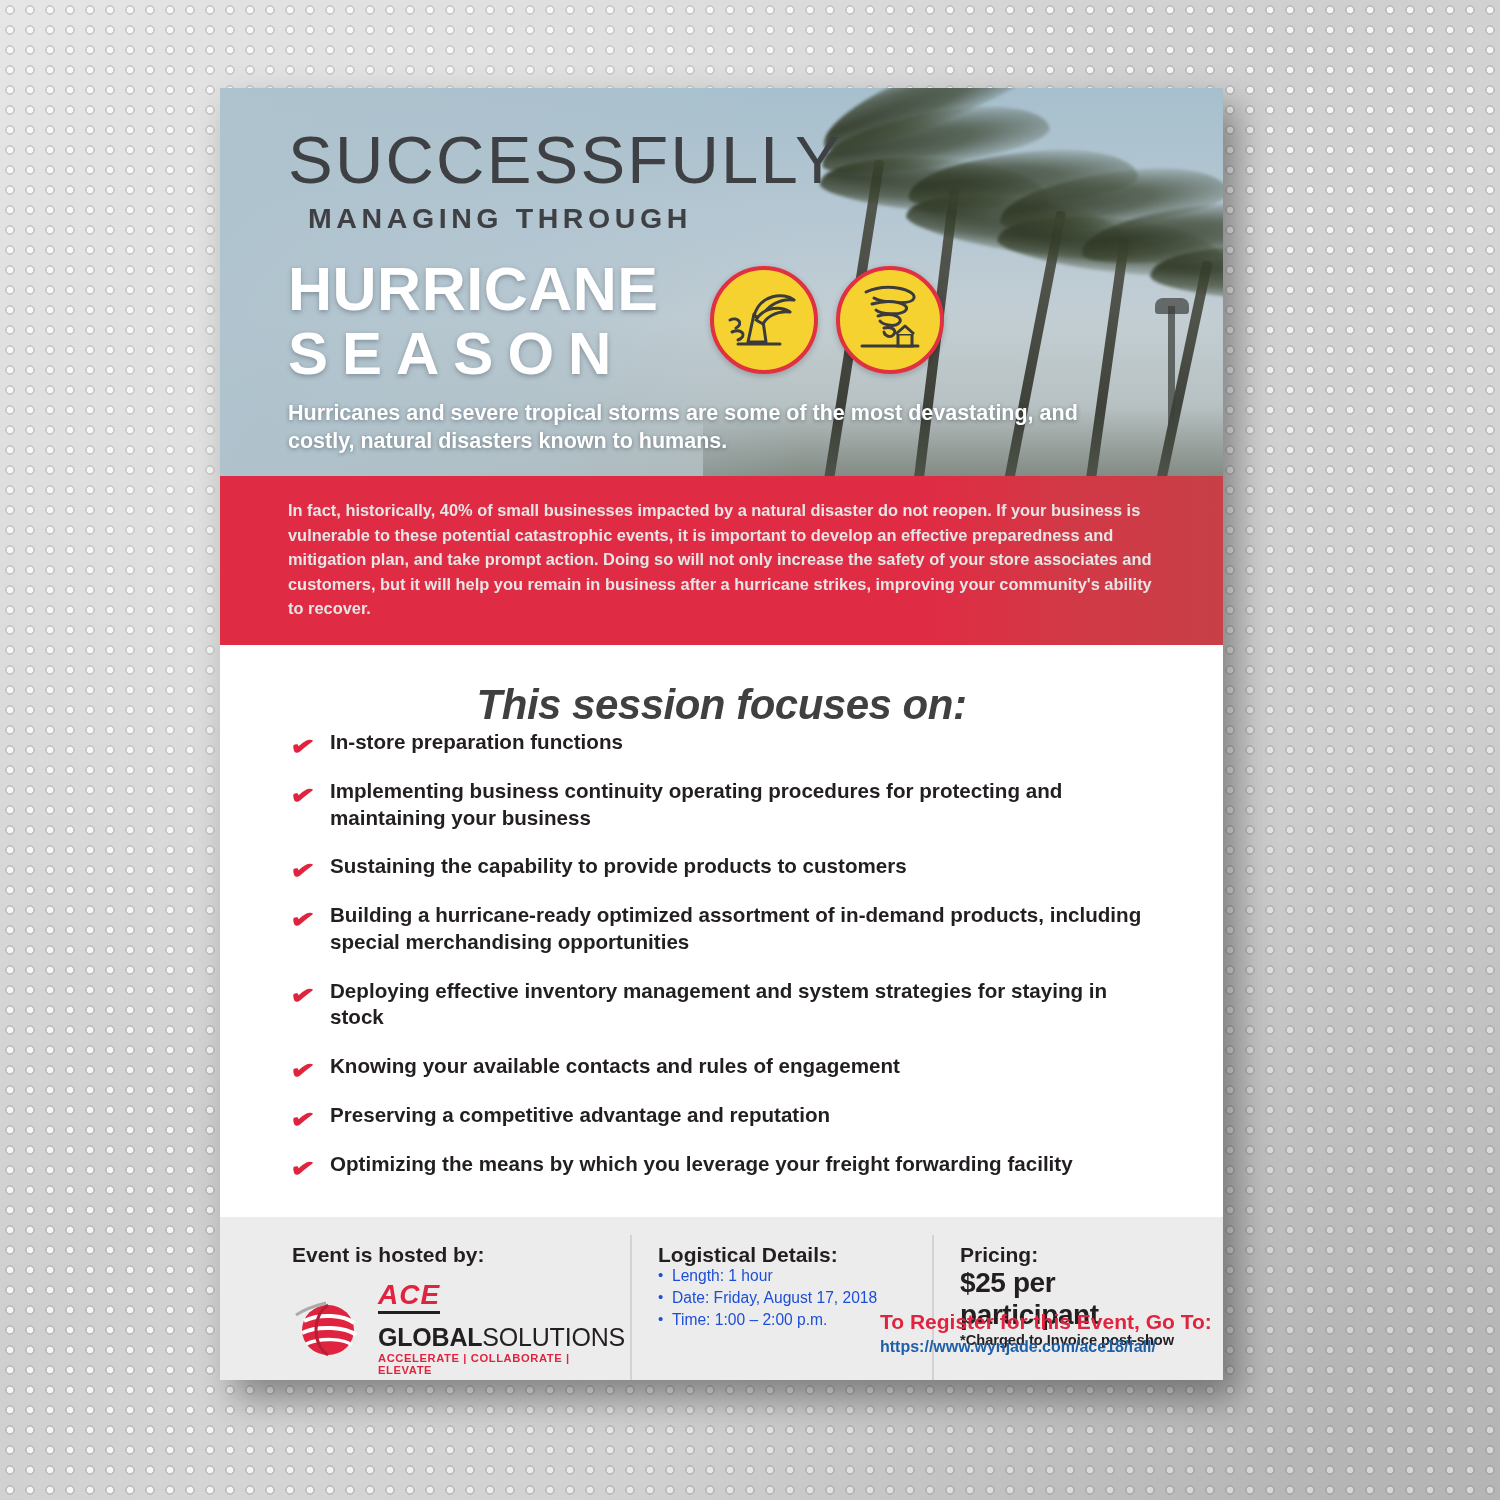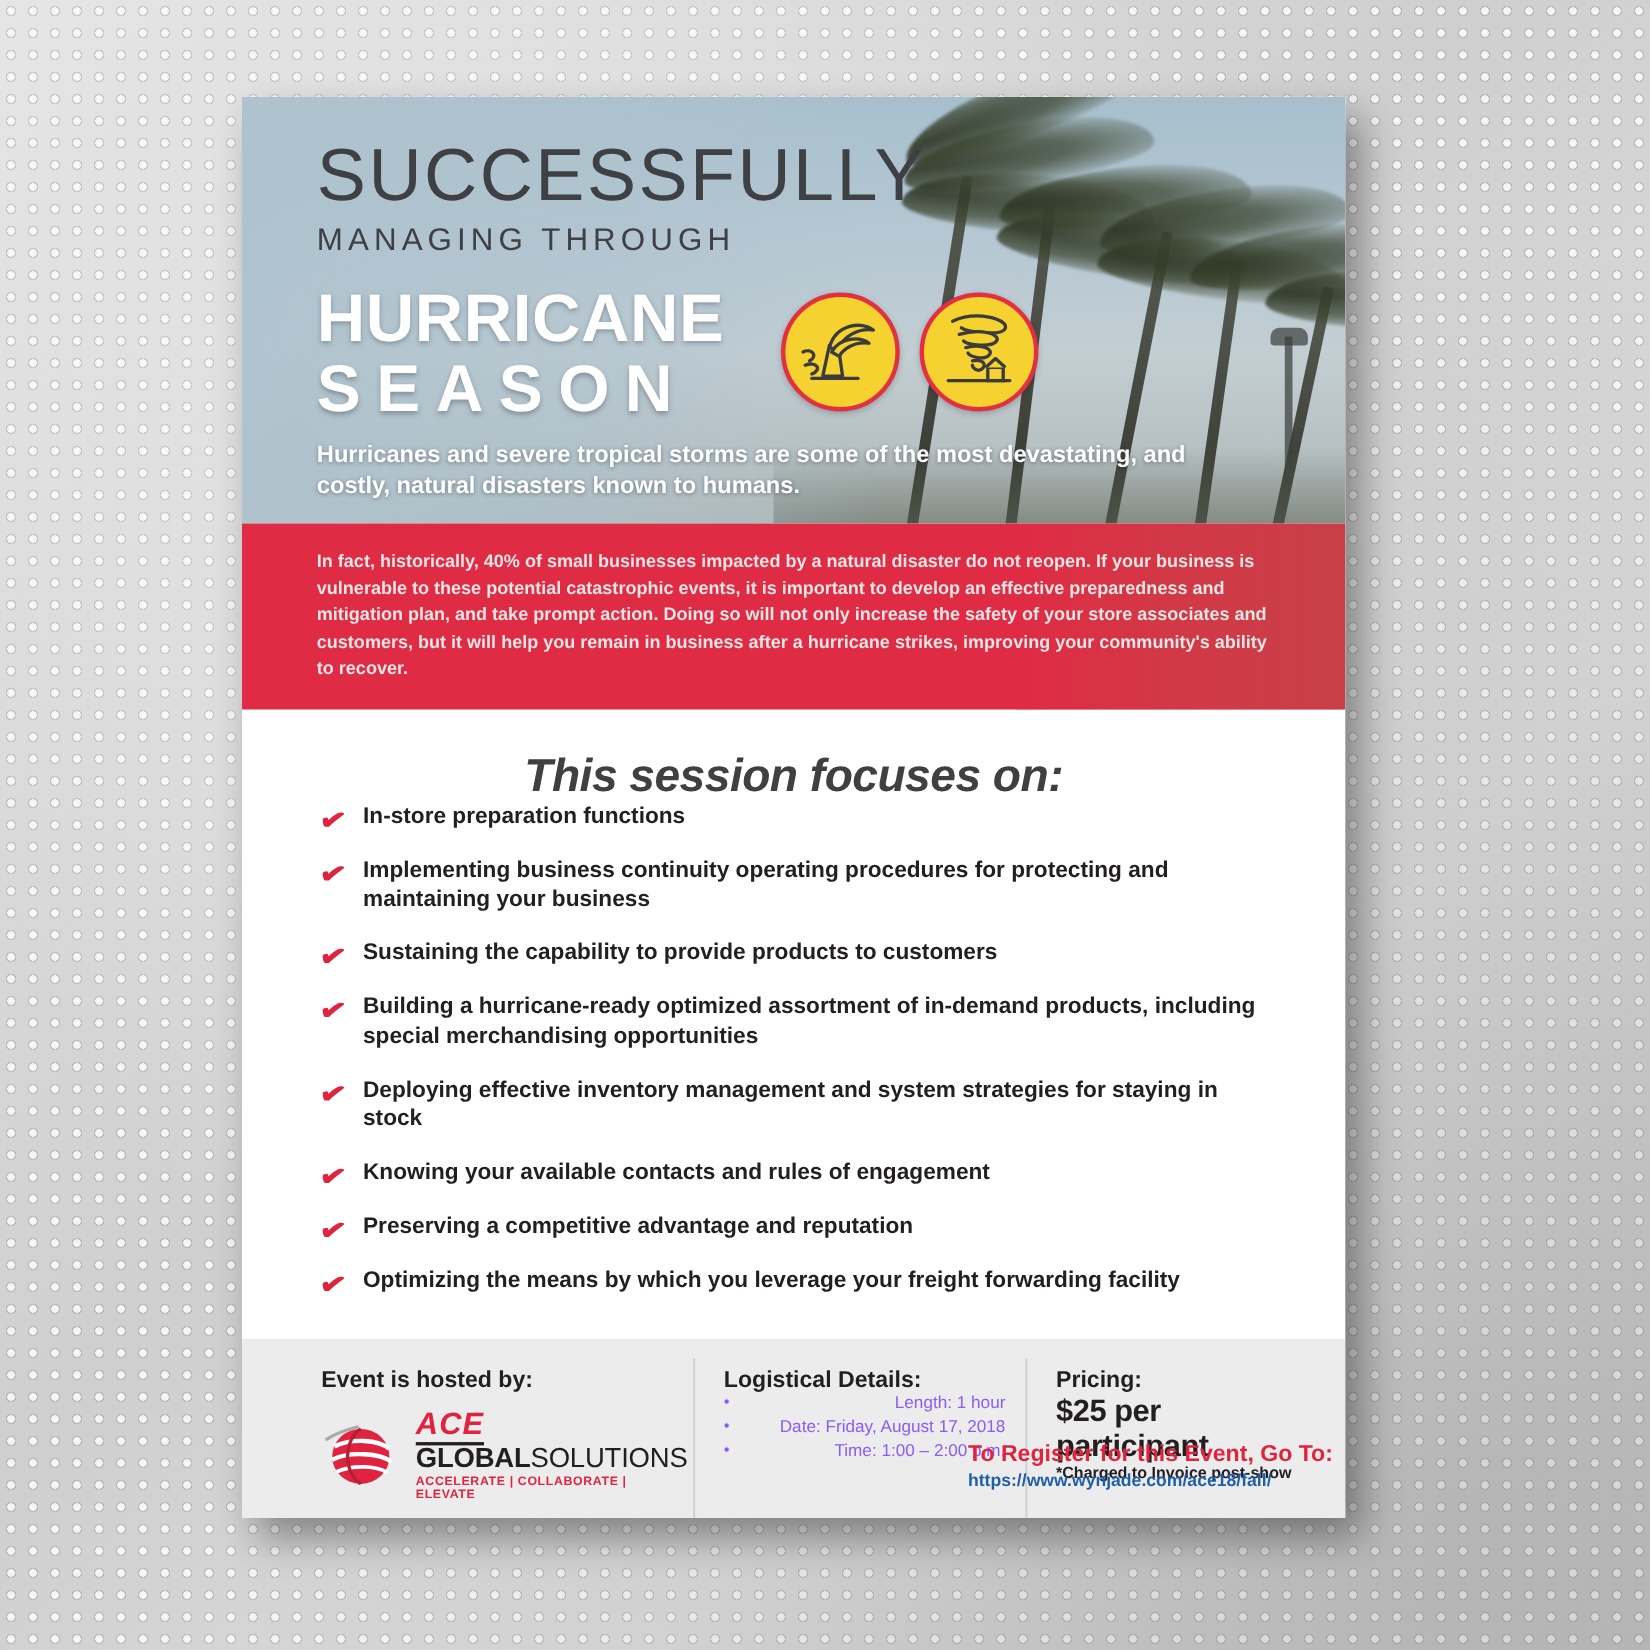--- a/index.html
+++ b/index.html
@@ -97,21 +97,21 @@
     background: rgba(58,62,58,0.70); border-radius: 8px 8px 3px 3px; filter: blur(0.6px);
   }
 
   .hero-text { position: absolute; left: 68px; top: 38px; right: 0; }
   .t-successfully {
     font-size: 67px; letter-spacing: 2.2px; color: #3e4044; font-weight: 400;
     line-height: 1.0;
   }
   .t-managing {
     margin-top: 9px;
-    font-size: 28.5px; letter-spacing: 4.6px; color: #3e4044; font-weight: 400;
+    font-size: 28.5px; letter-spacing: 4.6px; color: #3e4044; font-weight: 700; margin-left: 20px;
   }
   .t-hurricane {
     margin-top: 24px;
     font-size: 61px; letter-spacing: 0.5px; color: #ffffff; font-weight: 700;
     line-height: 1.0; text-shadow: 0 2px 5px rgba(40,50,60,0.35);
   }
   .t-season {
     margin-top: 2px;
     font-size: 60px; letter-spacing: 14px; color: #ffffff; font-weight: 700;
     line-height: 1.05; text-shadow: 0 2px 5px rgba(40,50,60,0.35);
@@ -183,35 +183,35 @@
   .col-host .hosted {
     font-size: 21px; font-weight: 700; color: #231f20; margin-bottom: 14px;
   }
   .logo-row { display: flex; align-items: center; gap: 10px; margin-left: 2px; }
   .logo-mark { width: 74px; height: 60px; position: relative; }
   .logo-text { line-height: 1; }
   .logo-ace {
     color: #e0243f; font-size: 28px; font-weight: 700; font-style: italic; letter-spacing: 1px;
     border-bottom: 3px solid #231f20; padding-bottom: 2px; display: inline-block;
   }
-  .logo-gs { font-size: 25px; font-weight: 700; color: #231f20; letter-spacing: -0.2px; margin-top: 0;}
+  .logo-gs { font-size: 25px; font-weight: 700; color: #231f20; letter-spacing: -0.2px; margin-top: 11px;}
   .logo-gs .light { font-weight: 400; }
   .logo-tag {
     font-size: 11.2px; font-weight: 700; color: #e0243f; letter-spacing: 0.6px; margin-top: 3px;
   }
 
   .divider { width: 2px; background: #d3d3d3; margin: 18px 0; }
 
   .col-log { width: 300px; padding: 26px 18px 0 26px; }
   .col-log h3, .col-price h3 {
     font-size: 21px; font-weight: 700; color: #231f20; 
   }
   .col-log ul { list-style: none; }
   .col-log li {
-    font-size: 15.6px; color: #8b5cf6; margin-bottom: 4px; position: relative; padding-left: 14px; text-align: right;
+    font-size: 15.6px; color: #1d4ed8; margin-bottom: 4px; position: relative; padding-left: 14px;
   }
   .col-log li::before {
     content: "•"; position: absolute; left: 0; top: -1px; font-size: 15px;
   }
 
   .col-price { flex: 1; padding: 26px 30px 0 26px; }
   .price-amount { font-size: 28px; font-weight: 700; color: #231f20; letter-spacing: -0.4px; }
   .price-note { font-size: 14.6px; font-weight: 700; color: #231f20; margin-top: 1px; }
 
   .register {

